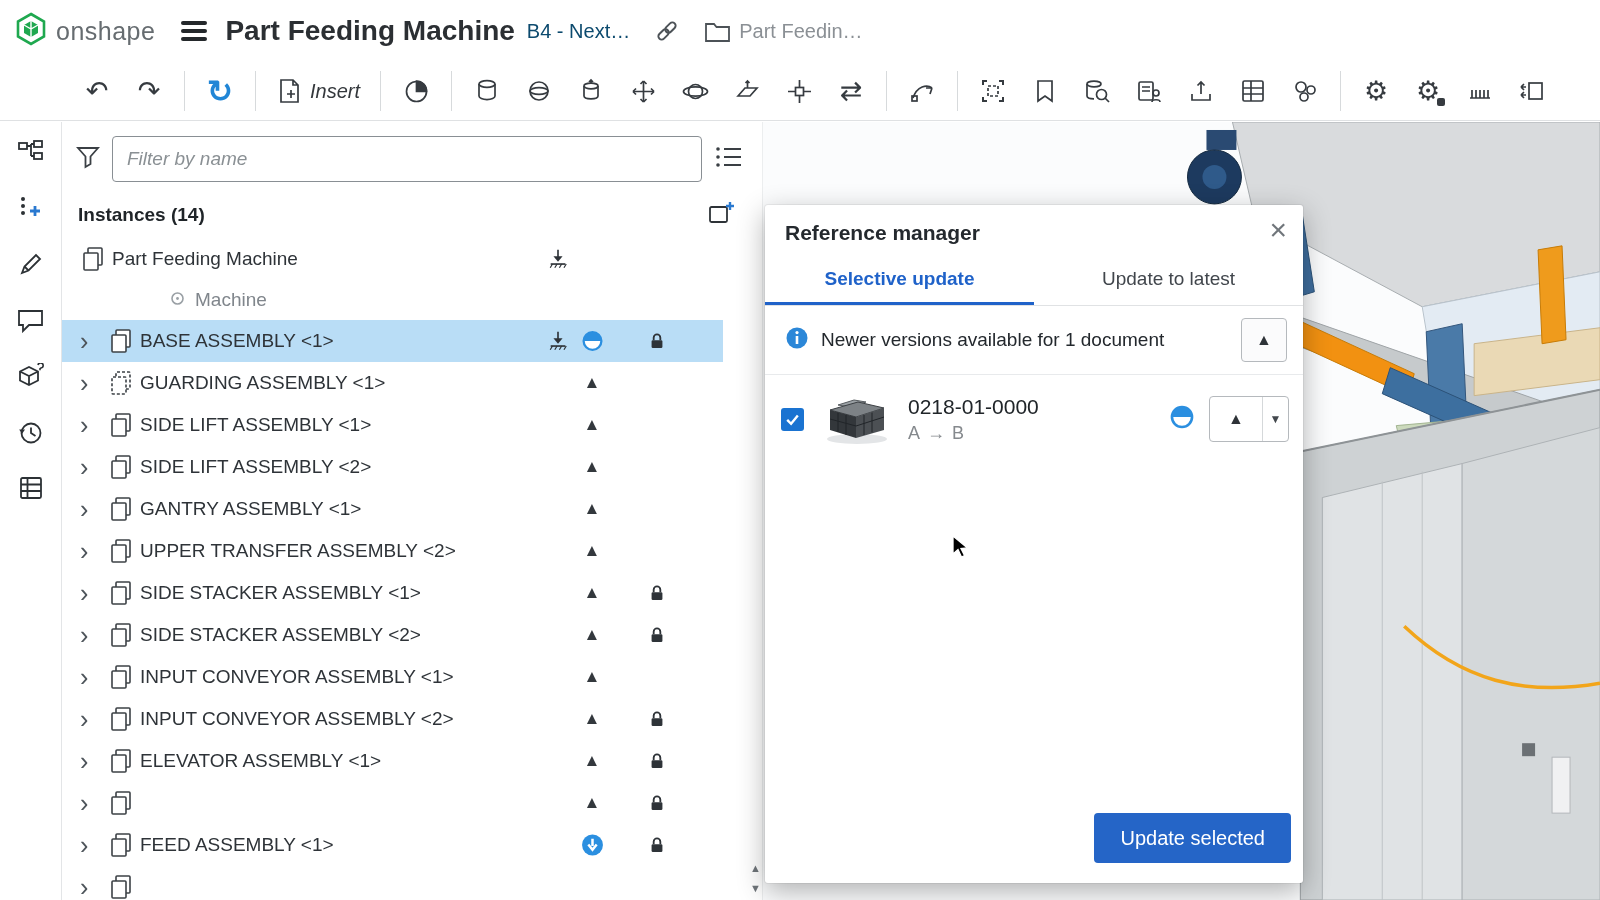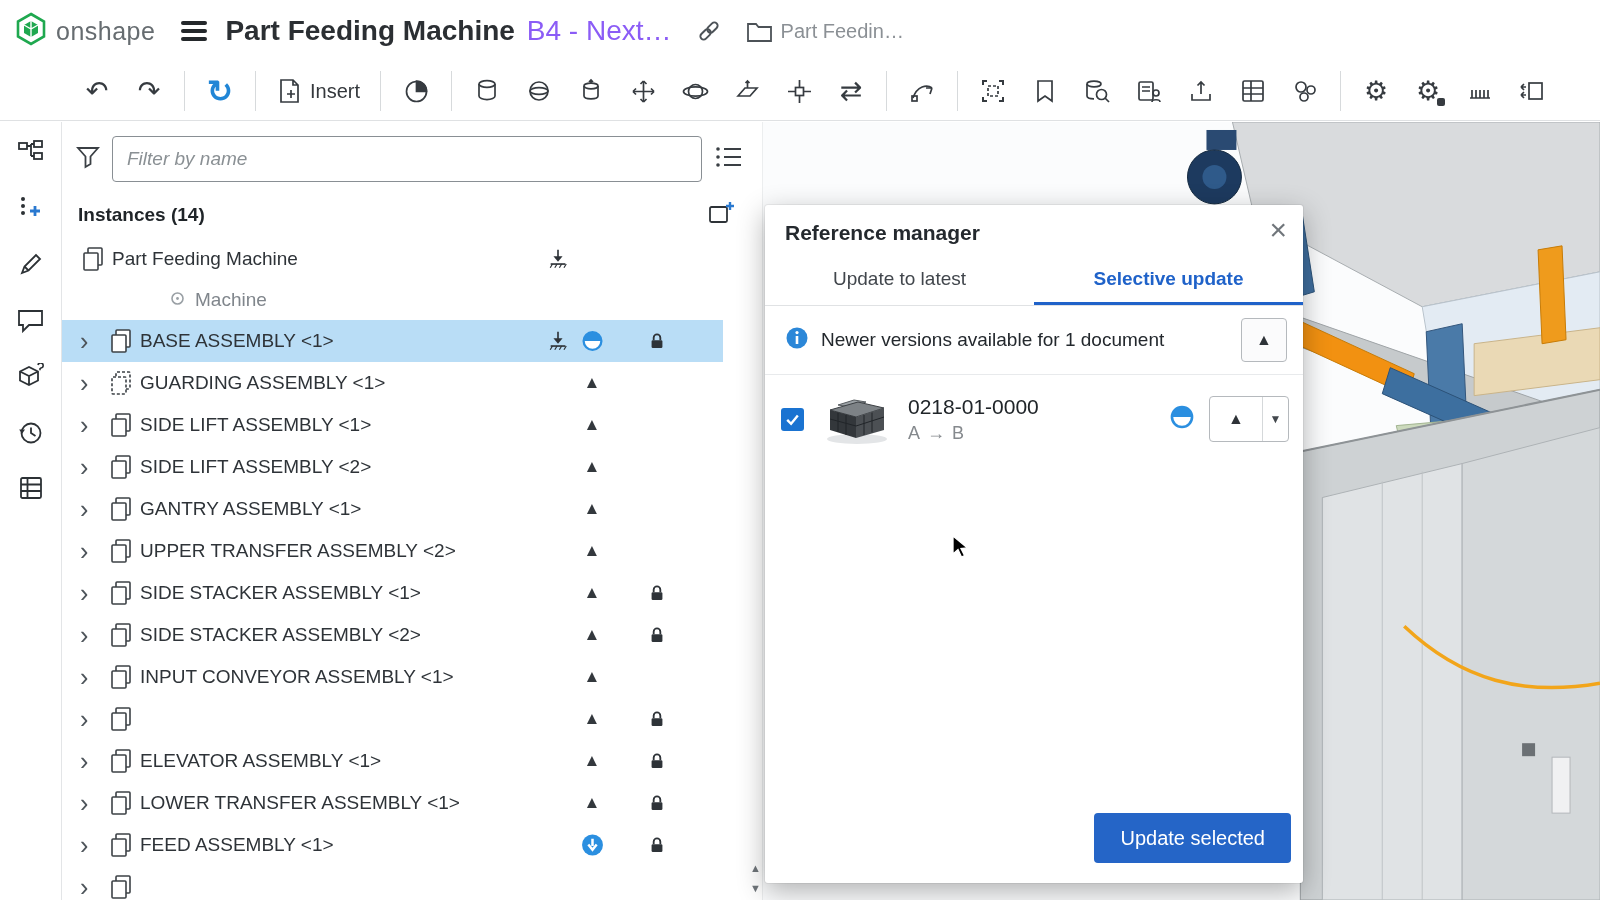--- a/index.html
+++ b/index.html
@@ -6,33 +6,33 @@
   html,body { width:1600px; height:900px; overflow:hidden; background:#fff;
               font-family:"Liberation Sans", sans-serif; color:#2e3338; }
 
   
   .topbar { position:absolute; top:0; left:0; right:0; height:62px; background:#fff;
             display:flex; align-items:center; padding-left:14px; white-space:nowrap; }
   .brand { display:flex; align-items:center; gap:8px; }
   .brand-word { font-size:25px; color:#666c70; letter-spacing:.5px; }
   .hamburger { margin-left:22px; width:34px; height:34px; display:grid; place-items:center; cursor:pointer; }
   .doc-title { margin-left:14px; font-size:28px; font-weight:700; color:#2b2f33; }
-  .doc-version { margin-left:12px; font-size:28px; color:#8b5cf6; }
+  .doc-version { margin-left:12px; font-size:20px; color:#0c4a6e; }
   .hdr-icon { margin-left:24px; display:grid; place-items:center; }
   .doc-loc { margin-left:8px; font-size:20px; color:#8b9095; }
 
   
   .toolbar { position:absolute; top:62px; left:0; right:0; height:59px; background:#fff;
              border-bottom:1px solid #dfe1e3; display:flex; align-items:center;
              padding-left:76px; gap:10px; overflow:hidden; }
   .tb { width:42px; height:42px; display:grid; place-items:center; color:#363b40;
         font-size:27px; cursor:pointer; flex:0 0 auto; }
   .tb svg { stroke:#363b40; stroke-width:1.7; fill:none; }
   .tb.insert { width:auto; display:flex; align-items:center; gap:8px; padding:0 6px; }
-  .tb-label { font-size:20px; color:#34383c; }
+  .tb-label { font-size:20px; color:#34383c;font-style:italic; }
   .sep { width:1px; height:40px; background:#d7dadc; flex:0 0 auto; margin:0 4px; }
   .sync-glyph { color:#2186d6; font-weight:bold; font-size:31px; }
   .gear-wrap { position:relative; }
   .gear-dot { position:absolute; right:4px; bottom:6px; width:8px; height:8px;
               background:#363b40; border-radius:2px; }
 
   
   .side-rail { position:absolute; top:122px; left:0; width:62px; bottom:0; background:#fff;
                border-right:1px solid #e3e5e7; display:flex; flex-direction:column;
                align-items:center; padding-top:8px; gap:12px; }
@@ -545,20 +545,21 @@
 
       </div>
       <div class="tree-row child">
         <span class="chevron">›</span>
         <span class="doc-ic">
           <svg width="26" height="26" viewBox="0 0 26 26">
             <rect x="8" y="2" width="14" height="17" rx="1"></rect>
             <rect x="4" y="7" width="14" height="17" rx="1"></rect>
           </svg>
         </span>
+        <span class="t-label">INPUT CONVEYOR ASSEMBLY &lt;2&gt;</span>
 
         <span class="badge slotB tri">▲</span>
 
         <span class="badge slotC">
           <svg width="20" height="21" viewBox="0 0 24 24">
             <path d="M8 11 V8 a4 4 0 0 1 8 0 v3" fill="none" stroke="#2e3338" stroke-width="2.2"></path>
             <rect x="5.5" y="11" width="13" height="9.5" rx="1.5" fill="#2e3338"></rect>
           </svg>
         </span>
       </div>
@@ -582,21 +583,20 @@
         </span>
       </div>
       <div class="tree-row child">
         <span class="chevron">›</span>
         <span class="doc-ic">
           <svg width="26" height="26" viewBox="0 0 26 26">
             <rect x="8" y="2" width="14" height="17" rx="1"></rect>
             <rect x="4" y="7" width="14" height="17" rx="1"></rect>
           </svg>
         </span>
-        <span class="t-label">LOWER TRANSFER ASSEMBLY &lt;1&gt;</span>
 
         <span class="badge slotB tri">▲</span>
 
         <span class="badge slotC">
           <svg width="20" height="21" viewBox="0 0 24 24">
             <path d="M8 11 V8 a4 4 0 0 1 8 0 v3" fill="none" stroke="#2e3338" stroke-width="2.2"></path>
             <rect x="5.5" y="11" width="13" height="9.5" rx="1.5" fill="#2e3338"></rect>
           </svg>
         </span>
       </div>
@@ -671,25 +671,25 @@
   </svg>
 </section>
 
 <div class="dialog">
   <div class="dlg-header">
     <span class="dlg-title">Reference manager</span>
     <span class="dlg-close">×</span>
   </div>
 
   <div class="tabs">
-    <div class="tab">
+    <div class="tab selected">
+        <span>Selective update</span>
+      </div>
+      <div class="tab">
         <span>Update to latest</span>
-      </div>
-      <div class="tab selected">
-        <span>Selective update</span>
       </div>
   </div>
 
   <div class="info-row">
     <span>
       <svg width="24" height="24" viewBox="0 0 24 24">
           <circle cx="12" cy="12" r="10.5" fill="#2b87d8"></circle>
           <rect x="10.7" y="10" width="2.6" height="8" fill="#fff"></rect>
           <circle cx="12" cy="6.6" r="1.6" fill="#fff"></circle>
         </svg>

